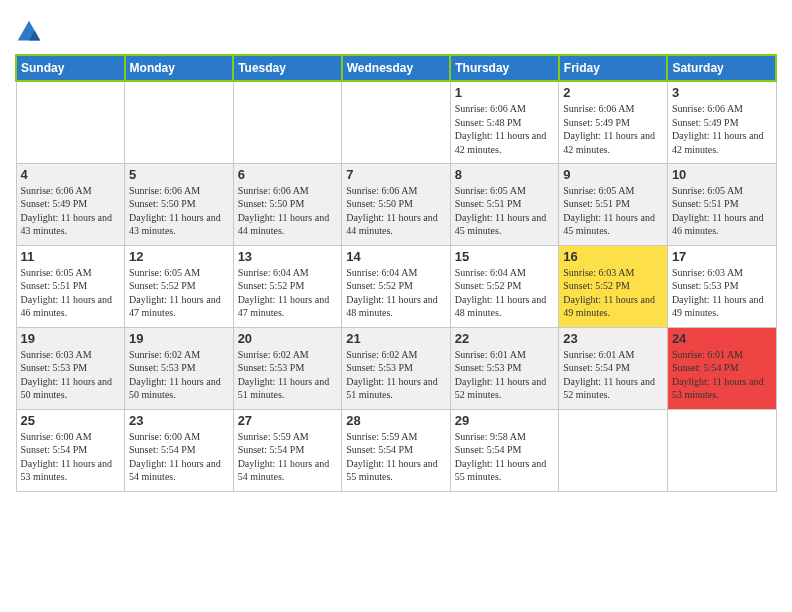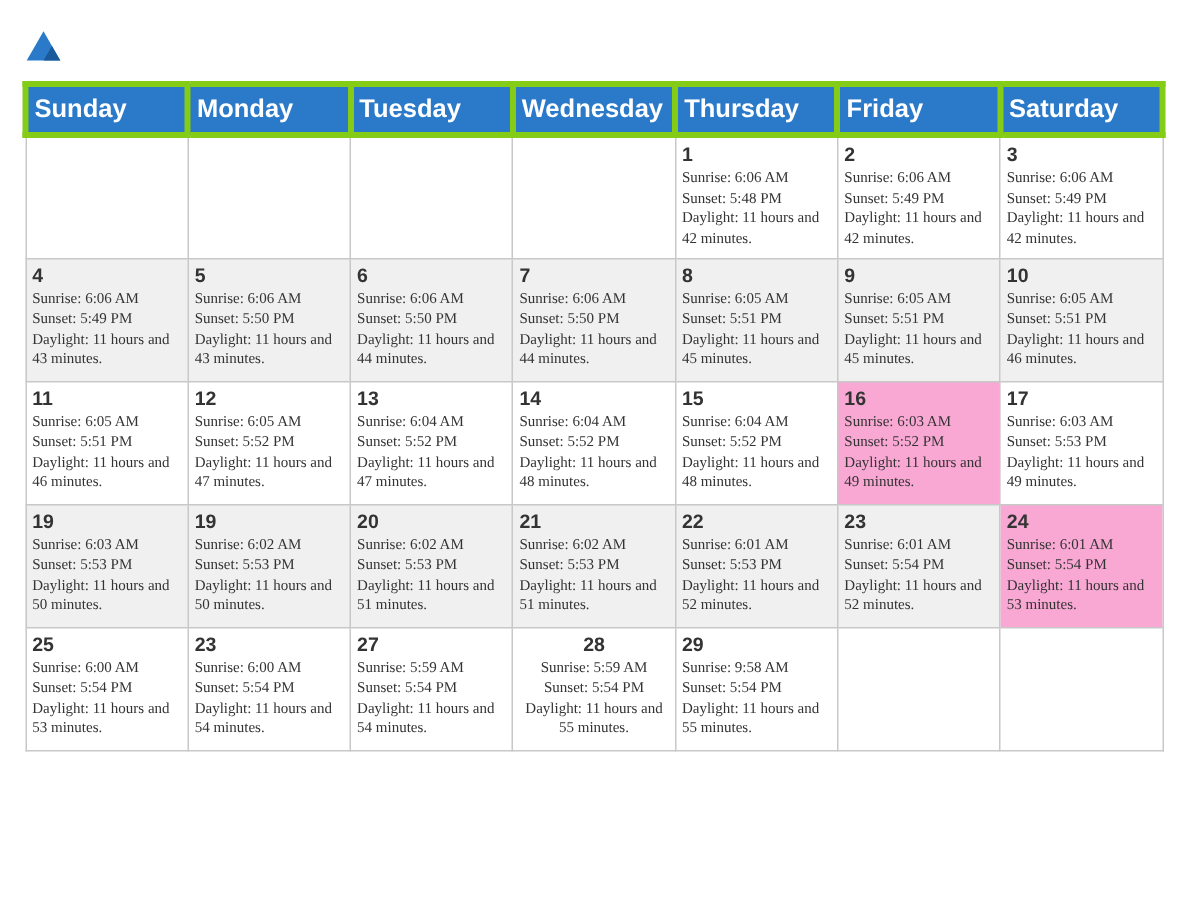--- a/index.html
+++ b/index.html
@@ -50,25 +50,25 @@
       color: #333;
     }
     table {
       width: 100%;
       border-collapse: collapse;
       table-layout: fixed;
     }
     th {
       background-color: #2a7ac9;
       color: #fff;
-      font-size: 17px;
+      font-size: 12px;
       font-weight: bold;
       padding: 5px 4px;
       text-align: left;
-      border: 4px solid #84cc16;
+      border: 2px solid #84cc16;
     }
     td {
       vertical-align: top;
       border: 1px solid #c8c8c8;
       padding: 3px 4px;
       font-size: 10px;
       color: #333;
       height: 82px;
     }
     td.empty {
@@ -222,21 +222,21 @@
           <div class="day-info">Sunrise: 6:04 AM
 Sunset: 5:52 PM
 Daylight: 11 hours and 48 minutes.</div>
         </td>
         <td style="background-color: rgb(255, 255, 255);">
           <span class="day-num">15</span>
           <div class="day-info">Sunrise: 6:04 AM
 Sunset: 5:52 PM
 Daylight: 11 hours and 48 minutes.</div>
         </td>
-        <td style="background-color: #f9a8d4; margin-left: 22px;">
+        <td style="background-color: #fde047; margin-left: 22px;">
           <span class="day-num">16</span>
           <div class="day-info">Sunrise: 6:03 AM
 Sunset: 5:52 PM
 Daylight: 11 hours and 49 minutes.</div>
         </td>
         <td style="background-color: rgb(255, 255, 255);">
           <span class="day-num">17</span>
           <div class="day-info">Sunrise: 6:03 AM
 Sunset: 5:53 PM
 Daylight: 11 hours and 49 minutes.</div>
@@ -272,21 +272,21 @@
           <div class="day-info">Sunrise: 6:01 AM
 Sunset: 5:53 PM
 Daylight: 11 hours and 52 minutes.</div>
         </td>
         <td style="background-color: rgb(240, 240, 240);">
           <span class="day-num">23</span>
           <div class="day-info">Sunrise: 6:01 AM
 Sunset: 5:54 PM
 Daylight: 11 hours and 52 minutes.</div>
         </td>
-        <td style="background-color: #f9a8d4;">
+        <td style="background-color: #ef4444;">
           <span class="day-num">24</span>
           <div class="day-info">Sunrise: 6:01 AM
 Sunset: 5:54 PM
 Daylight: 11 hours and 53 minutes.</div>
         </td>
       </tr>
       <tr>
         <td style="background-color: rgb(255, 255, 255);">
           <span class="day-num">25</span>
           <div class="day-info">Sunrise: 6:00 AM
@@ -298,21 +298,21 @@
           <div class="day-info">Sunrise: 6:00 AM
 Sunset: 5:54 PM
 Daylight: 11 hours and 54 minutes.</div>
         </td>
         <td style="background-color: rgb(255, 255, 255);">
           <span class="day-num">27</span>
           <div class="day-info">Sunrise: 5:59 AM
 Sunset: 5:54 PM
 Daylight: 11 hours and 54 minutes.</div>
         </td>
-        <td style="background-color: rgb(255, 255, 255); text-align: center;">
+        <td style="background-color: rgb(255, 255, 255);">
           <span class="day-num">28</span>
           <div class="day-info">Sunrise: 5:59 AM
 Sunset: 5:54 PM
 Daylight: 11 hours and 55 minutes.</div>
         </td>
         <td style="background-color: rgb(255, 255, 255);">
           <span class="day-num">29</span>
           <div class="day-info">Sunrise: 9:58 AM
 Sunset: 5:54 PM
 Daylight: 11 hours and 55 minutes.</div>

